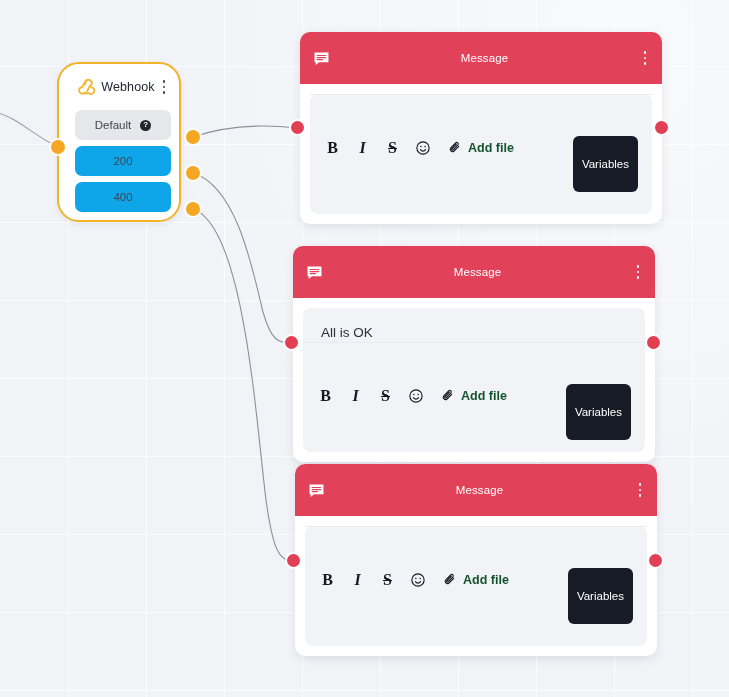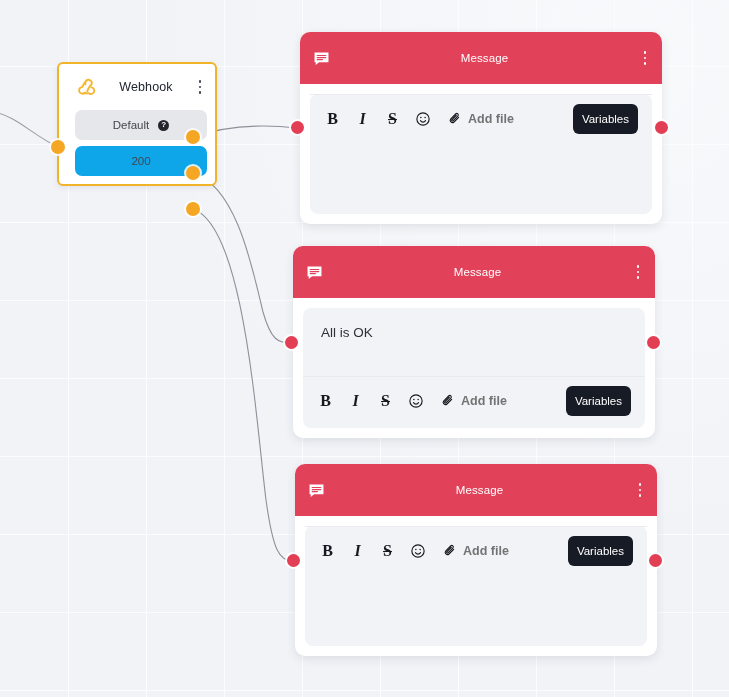--- a/index.html
+++ b/index.html
@@ -45,25 +45,25 @@
     height: 697px;
     pointer-events: none;
     z-index: 1;
   }
 
   
   .webhook-node {
     position: absolute;
     left: 57px;
     top: 62px;
-    width: 160px;
+    width: 124px;
     box-sizing: border-box;
     background: #ffffff;
     border: 2px solid #f0b429;
-    border-radius: 6px;
+    border-radius: 22px;
     z-index: 3;
     box-shadow: 0 2px 6px rgba(30,35,60,0.07);
     padding-left: 8px;
   }
   .webhook-head {
     display: flex;
     align-items: center;
     height: 46px;
     padding: 0 8px 0 10px;
     position: relative;
@@ -228,32 +228,33 @@
   .tb-addfile {
     display: inline-flex;
     align-items: center;
     gap: 5px;
     cursor: pointer;
     margin-left: 3px;
   }
   .tb-addfile .label {
     font-size: 12.5px;
     font-weight: 700;
-    color: #737373;
+    color: #14532d;
     text-align: right;
   }
   .spacer { flex: 1 1 auto; }
   .variables-btn {
     background: #171b26;
     color: #ffffff;
     font-size: 11.5px;
-    padding: 9px 9px;
+    padding: 22px 9px;
     border-radius: 6px;
     cursor: pointer;
     white-space: nowrap;
+    margin-top: 32px;
   }
   .emoji-icon, .clip-icon { width: 16px; height: 16px; display: block; }
 </style>
 </head>
 <body>
 
 <div id="canvas">
 
   <svg class="edges" viewBox="0 0 729 697" xmlns="http://www.w3.org/2000/svg">
 
@@ -283,20 +284,23 @@
       </div>
     </div>
 
     <div class="port-list">
       <div class="port-row active">
         <span>Default</span>
         <span class="help-badge">?</span>
       </div>
       <div class="port-row">
         <span>200</span>
+      </div>
+      <div class="port-row">
+        <span>400</span>
       </div>
     </div>
   </div>
 
   <div class="knob orange" style="left:51px;  top:140px;"></div>
   <div class="knob orange" style="left:186px; top:130px;"></div>
   <div class="knob orange" style="left:186px; top:166px;"></div>
   <div class="knob orange" style="left:186px; top:202px;"></div>
 
   <div class="msg-card" style="left:300px; top:32px; width:362px;">

